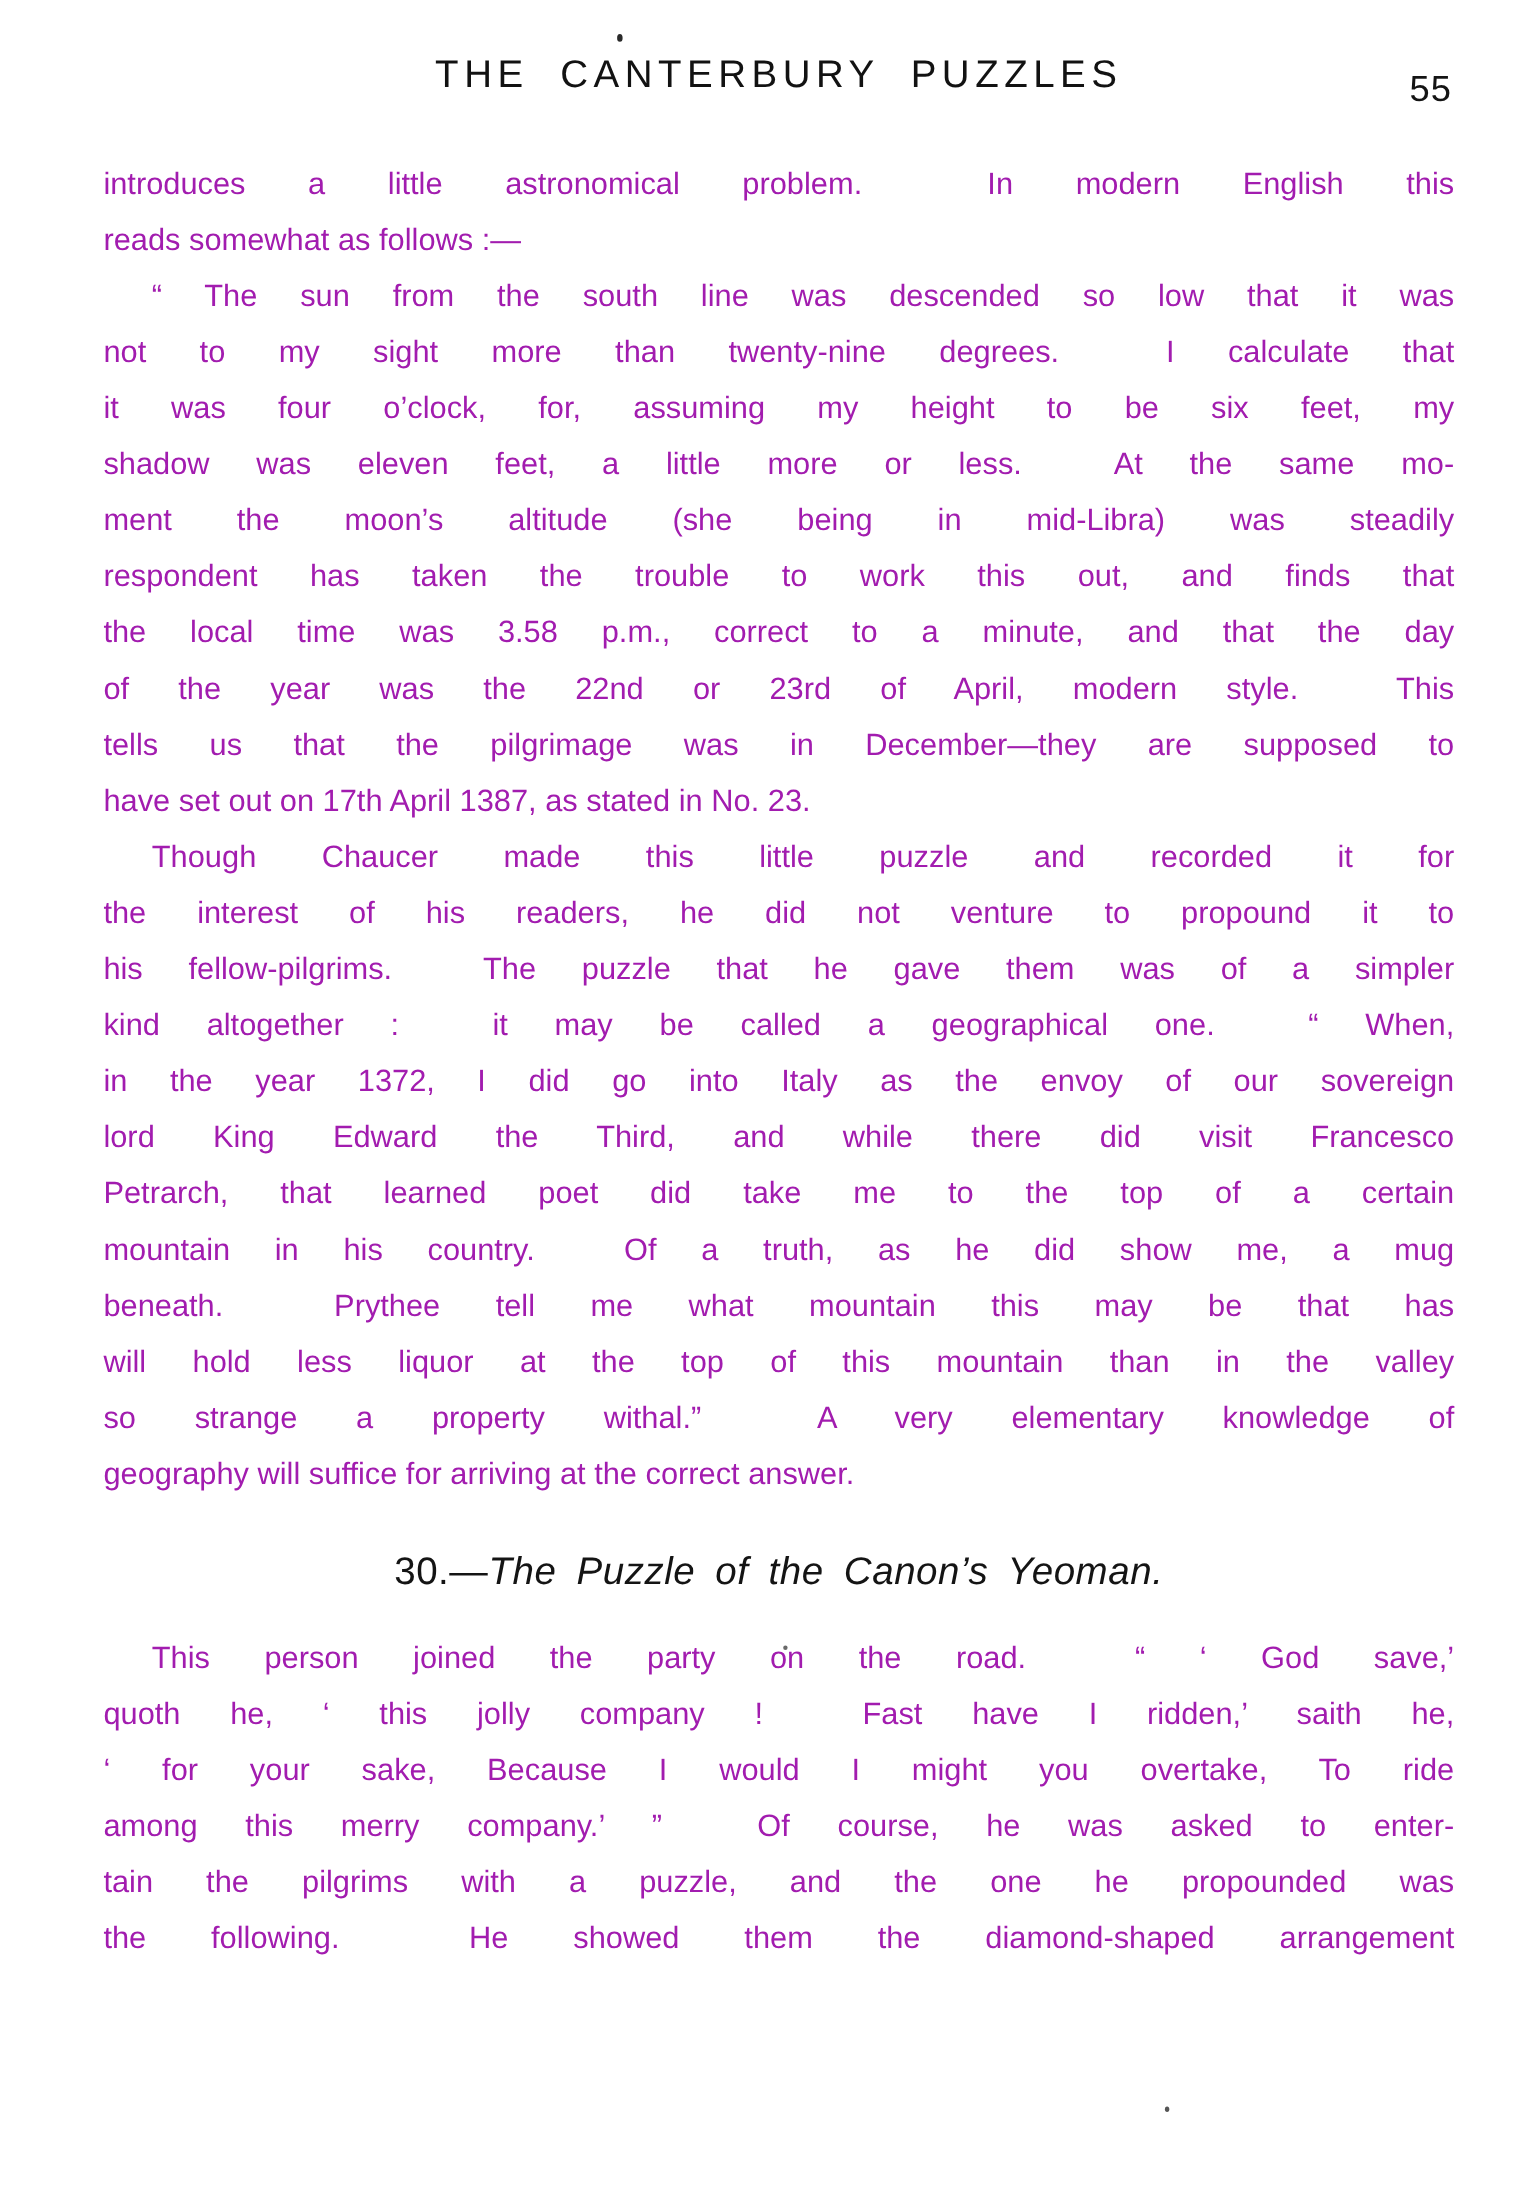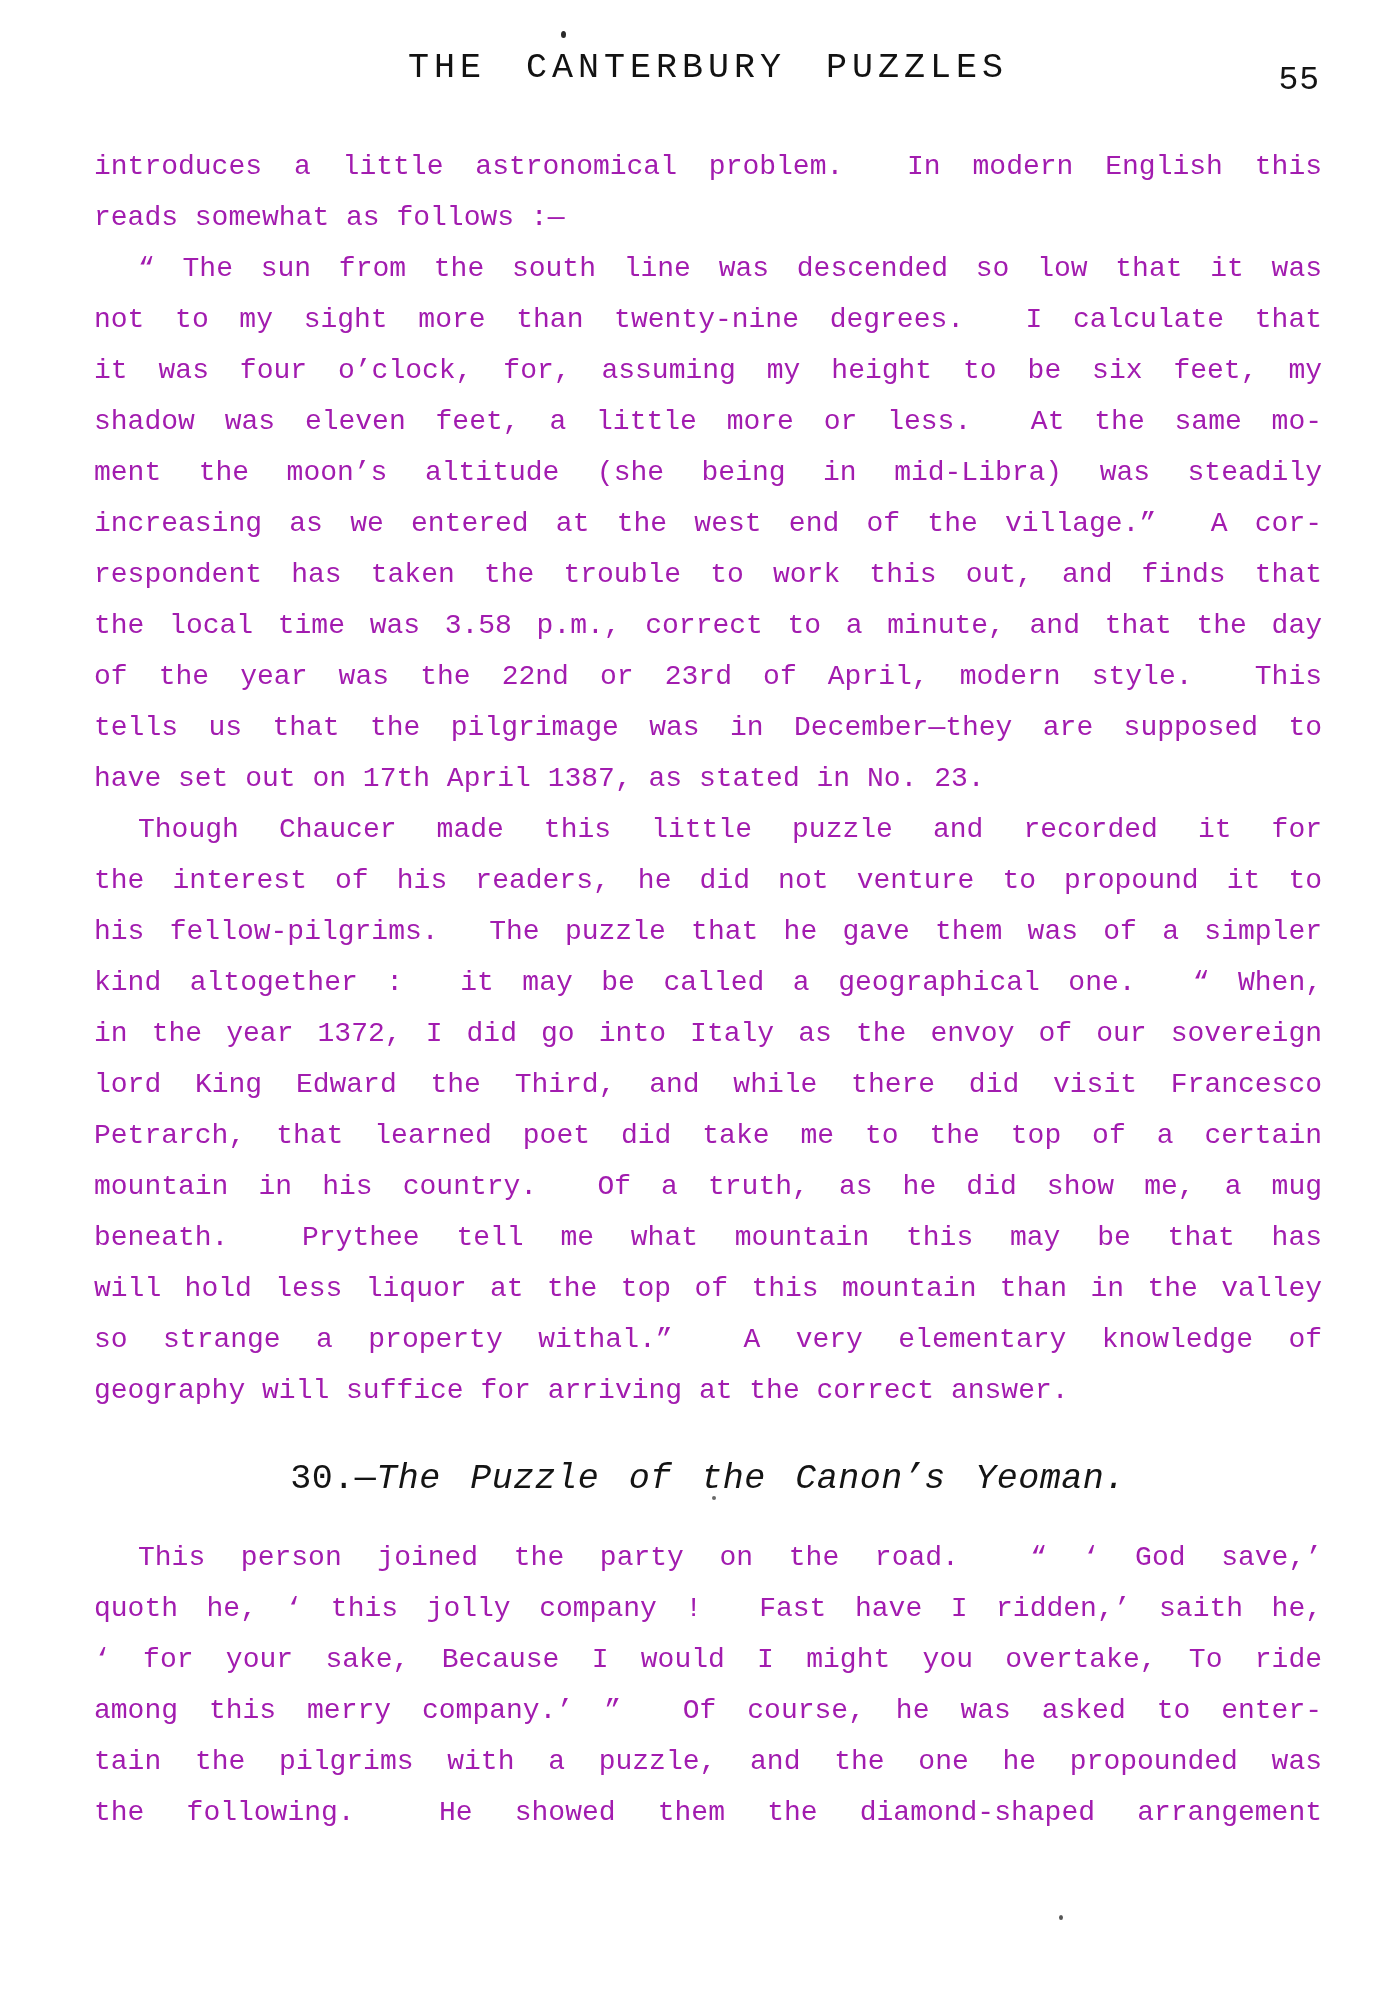--- a/index.html
+++ b/index.html
@@ -6,21 +6,21 @@
     margin: 0;
     padding: 0;
     background: #ffffff;
   }
   .page {
     position: relative;
     width: 1384px;
     height: 2011px;
     background: #ffffff;
     color: #141414;
-    font-family: Liberation Mono, monospace;
+    font-family: Liberation Sans, sans-serif;
     overflow: hidden;
   }
   
   .page-header {
     position: absolute;
     top: 48px;
     left: 94px;
     right: 62px;
     height: 60px;
   }
@@ -91,21 +91,20 @@
       <div class="para">
         <div class="line">introduces a little astronomical problem.&nbsp; In modern English this</div>
         <div class="line para-end">reads somewhat as follows :—</div>
       </div>
       <div class="para">
         <div class="line indent">“ The sun from the south line was descended so low that it was</div>
         <div class="line">not to my sight more than twenty-nine degrees.&nbsp; I calculate that</div>
         <div class="line">it was four o’clock, for, assuming my height to be six feet, my</div>
         <div class="line">shadow was eleven feet, a little more or less.&nbsp; At the same mo-</div>
         <div class="line">ment the moon’s altitude (she being in mid-Libra) was steadily</div>
-        <div class="line">increasing as we entered at the west end of the village.”&nbsp; A cor-</div>
         <div class="line">respondent has taken the trouble to work this out, and finds that</div>
         <div class="line">the local time was 3.58 p.m., correct to a minute, and that the day</div>
         <div class="line">of the year was the 22nd or 23rd of April, modern style.&nbsp; This</div>
         <div class="line">tells us that the pilgrimage was in December—they are supposed to</div>
         <div class="line para-end">have set out on 17th April 1387, as stated in No. 23.</div>
       </div>
       <div class="para">
         <div class="line indent">Though Chaucer made this little puzzle and recorded it for</div>
         <div class="line">the interest of his readers, he did not venture to propound it to</div>
         <div class="line">his fellow-pilgrims.&nbsp; The puzzle that he gave them was of a simpler</div>

